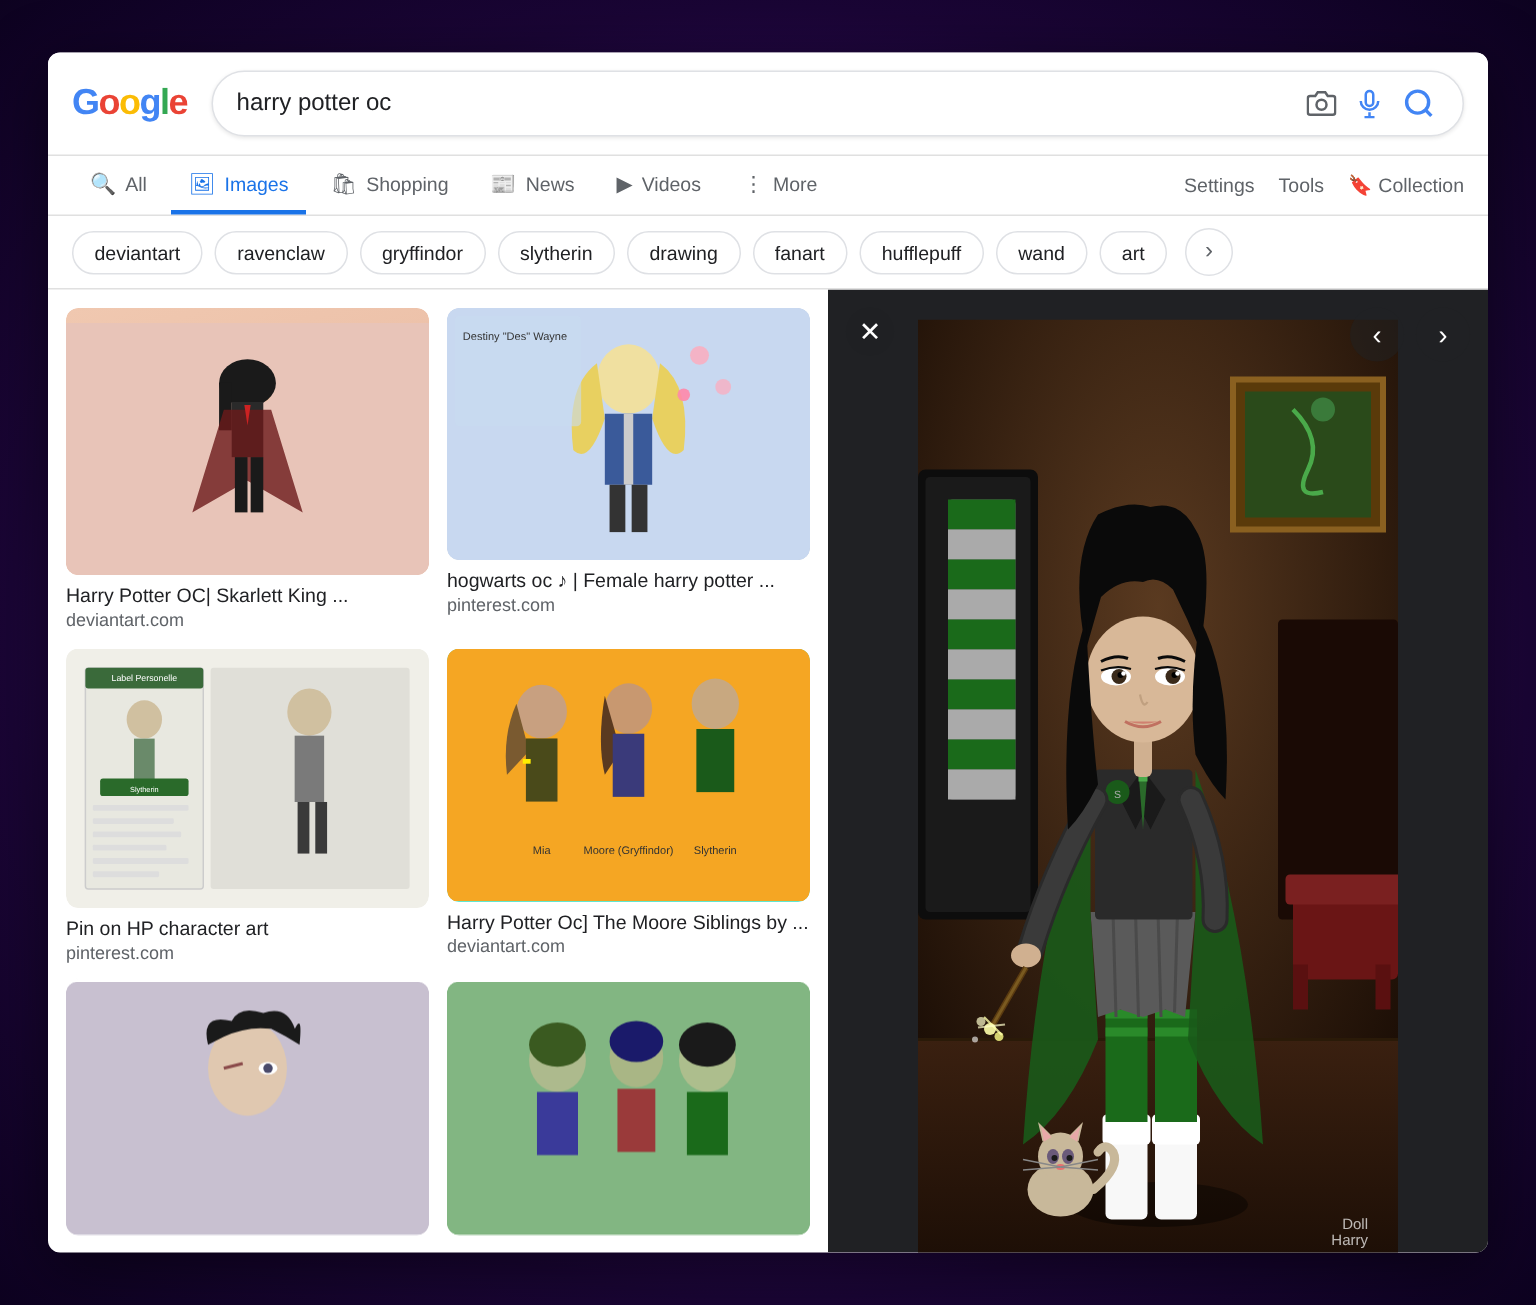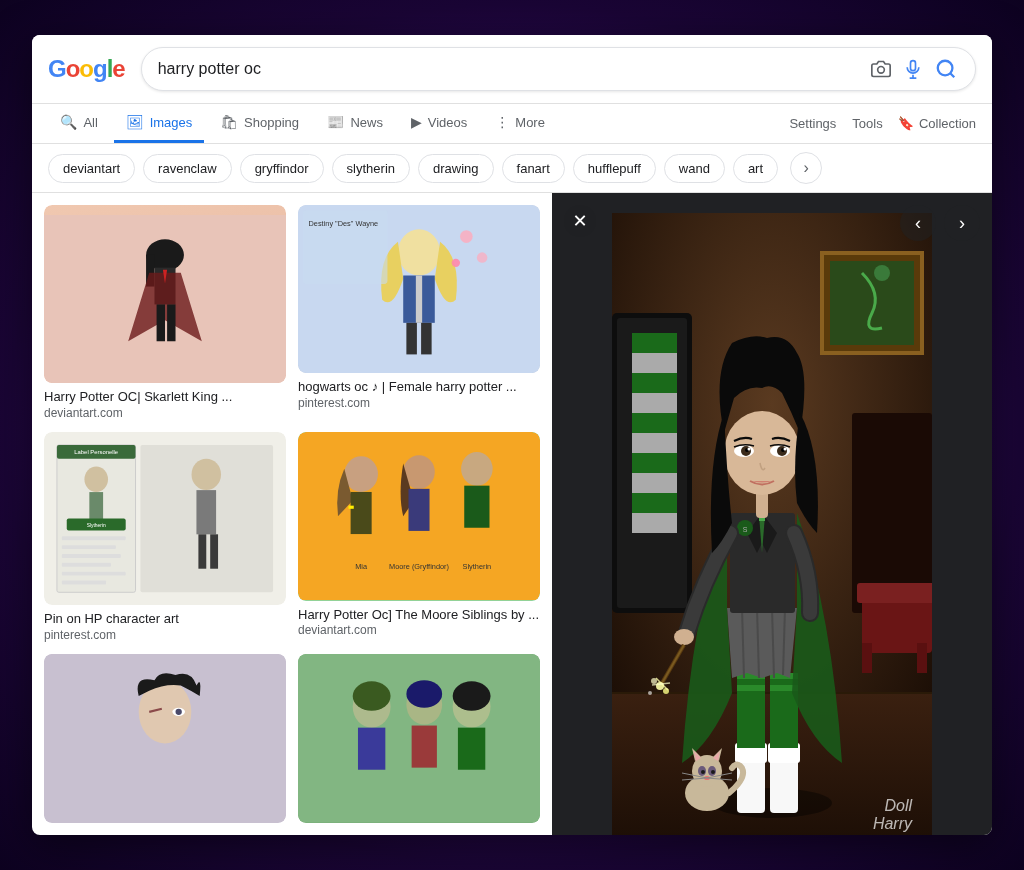--- a/index.html
+++ b/index.html
@@ -303,22 +303,21 @@
       justify-content: center;
       padding: 20px;
     }
 
     
     .watermark {
       position: absolute;
       bottom: 20px;
       right: 20px;
       color: rgba(255,255,255,0.7);
-      font-size: 16px;
-      font-style: italic;
+      font-size: 10px;
       text-align: right;
     }
 
     
     .img-art-1 {
       width: 100%;
       height: 100%;
       background: linear-gradient(160deg, #f0c8b0 0%, #e8b8a0 100%);
       position: relative;
       display: flex;

